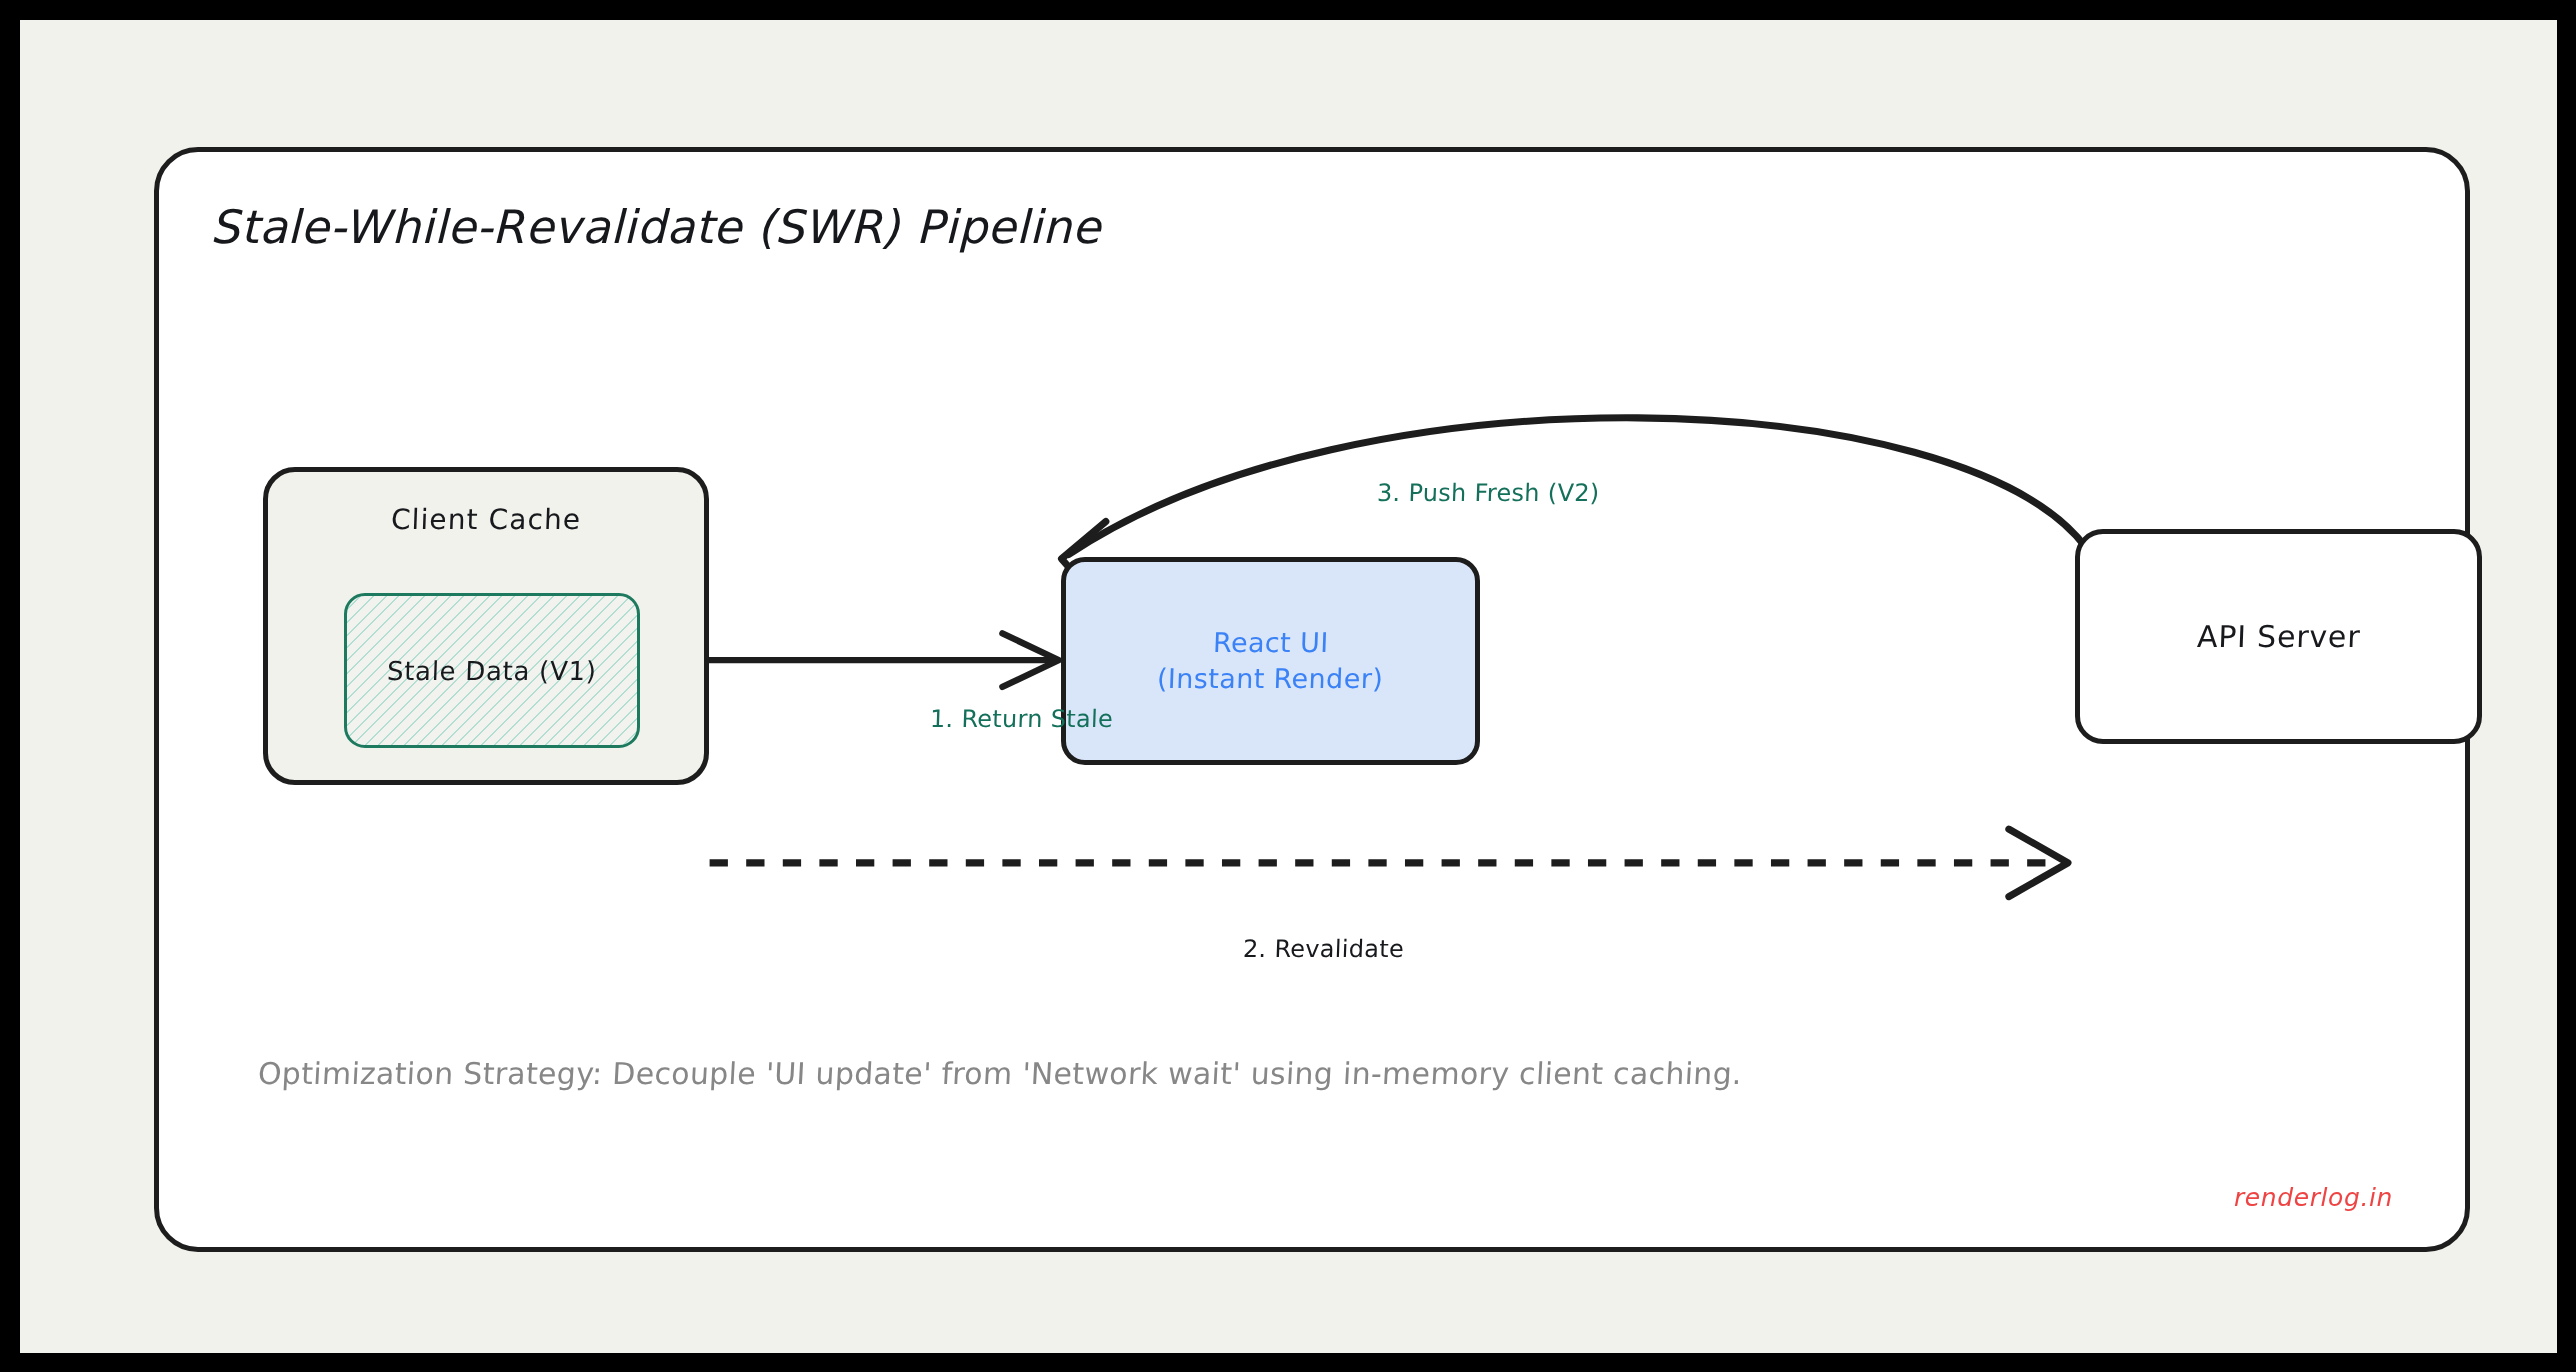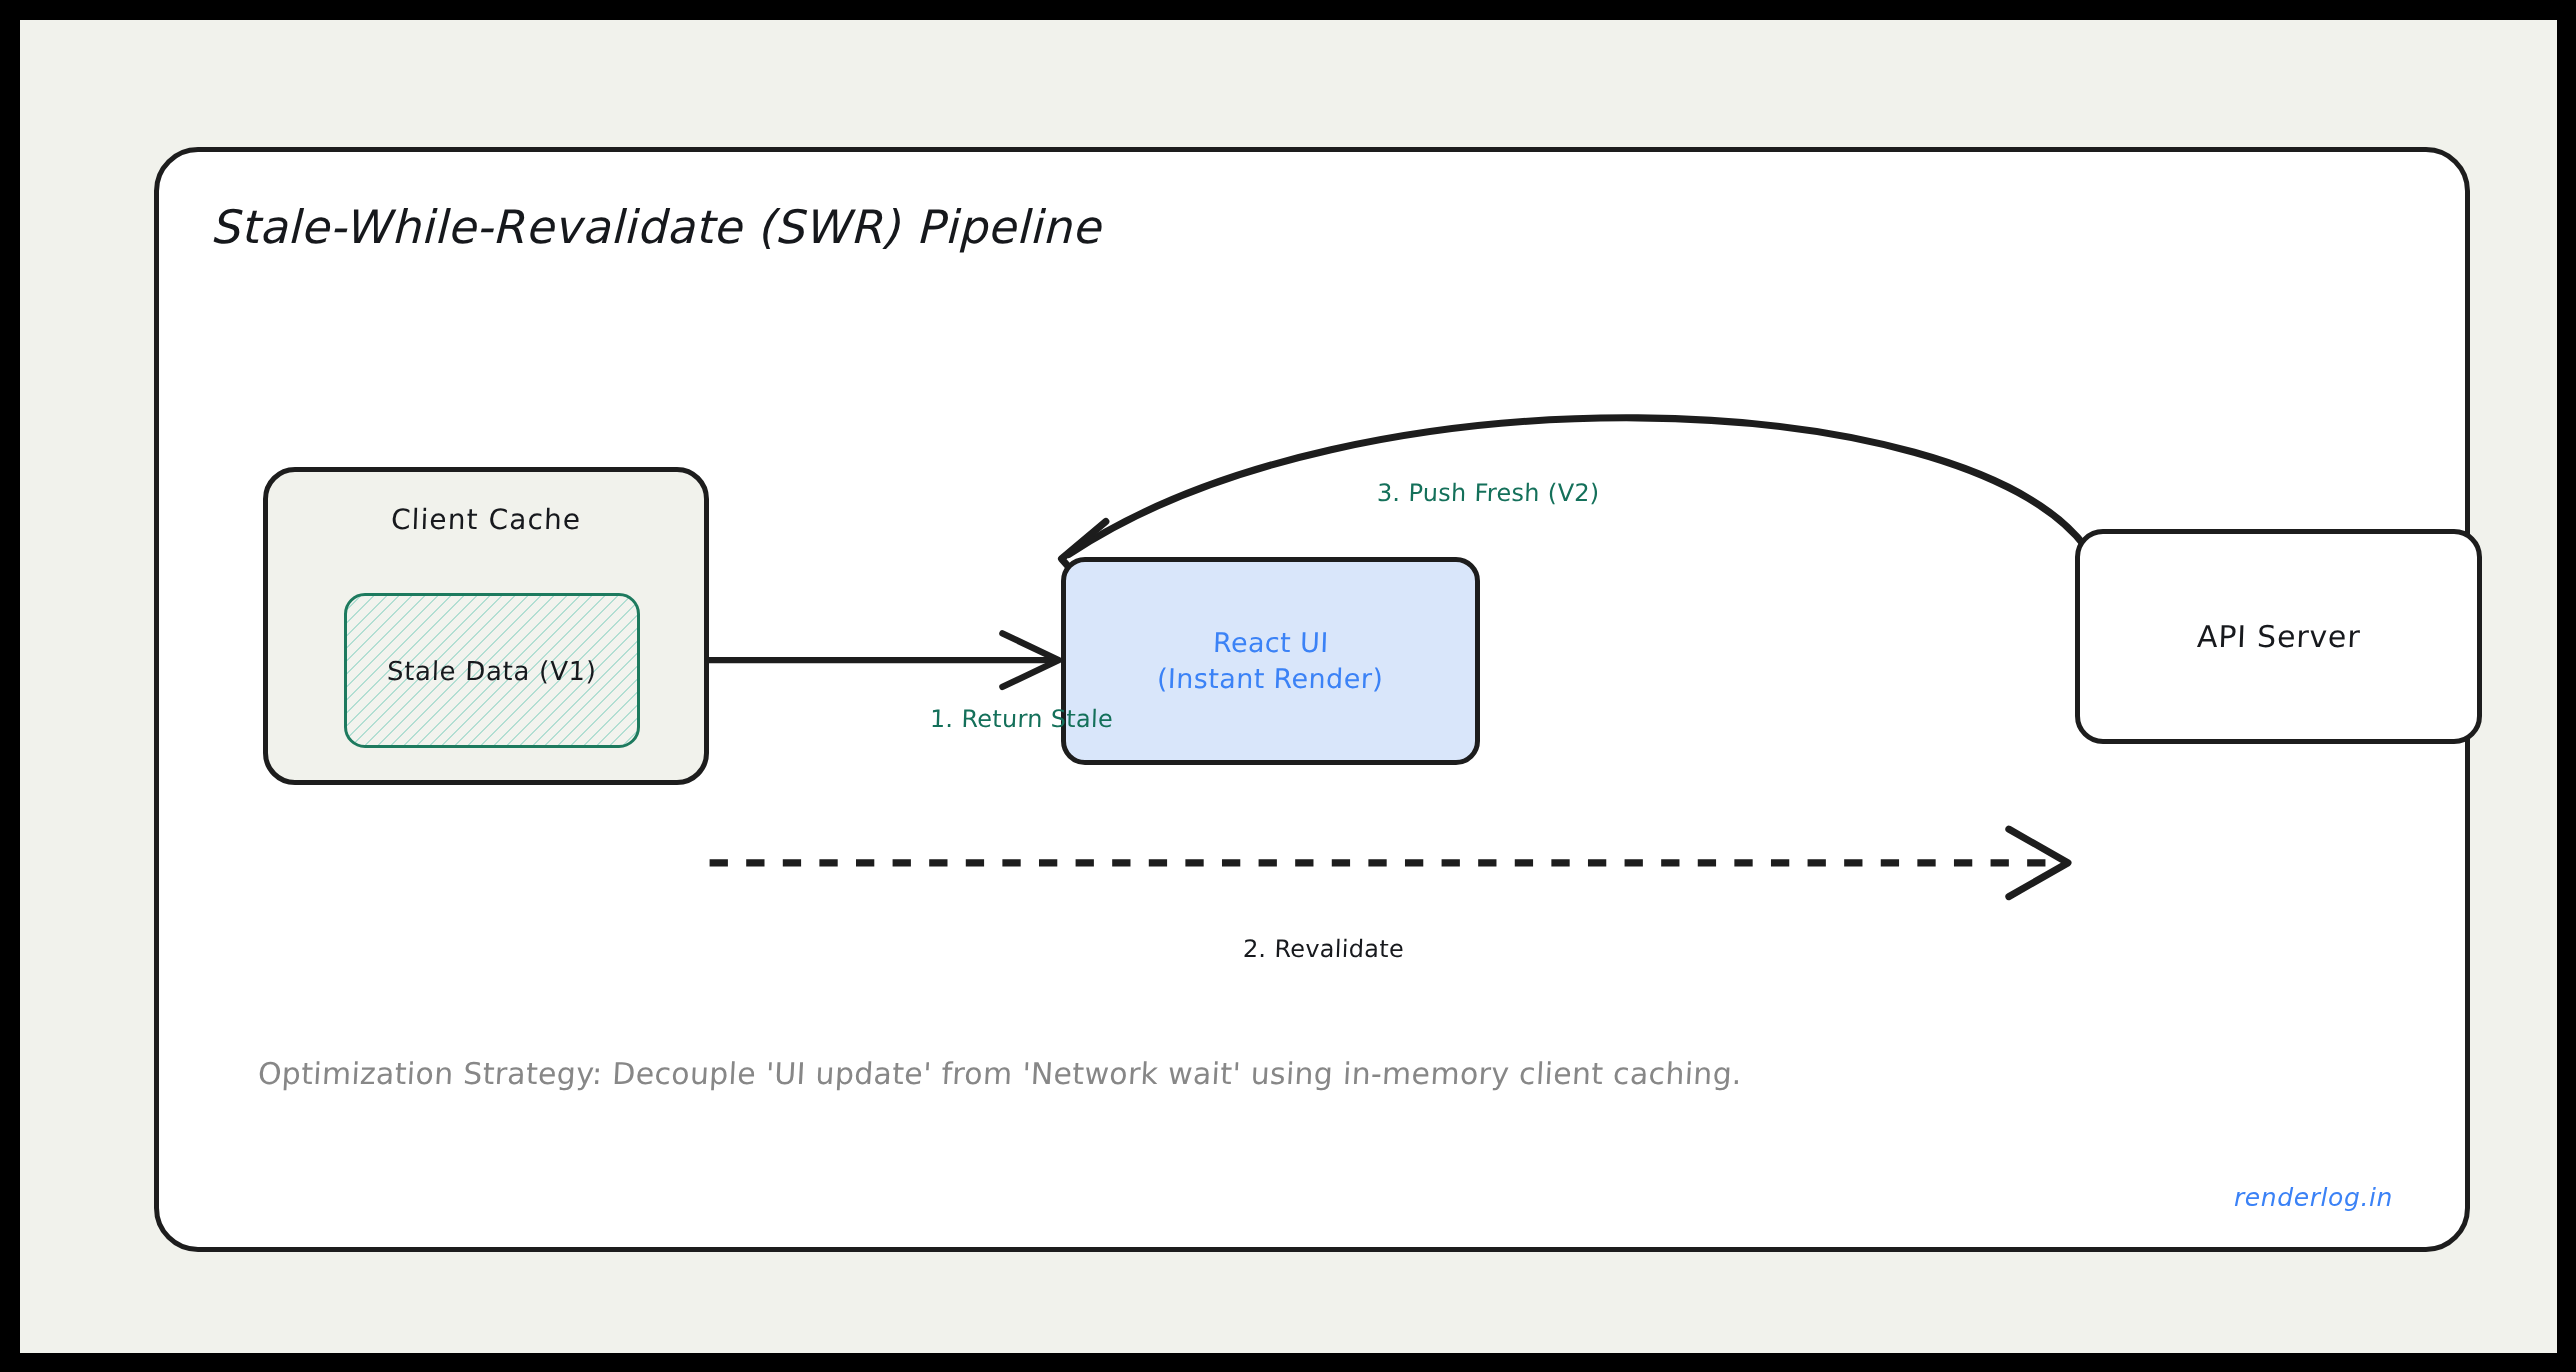--- a/index.html
+++ b/index.html
@@ -214,21 +214,21 @@
   }
 
   
   #watermark {
     position: absolute;
     right: 72px;
     bottom: 35px;
     font-family: "DejaVu Sans", sans-serif;
     font-size: 25px;
     font-style: italic;
-    color: #3b82f6;
+    color: #ef4444;
     letter-spacing: 0.6px;
   }
 </style>
 </head>
 <body>
 
 <div id="page-frame">
   <div id="page-canvas">
 
     <div id="diagram-card">

